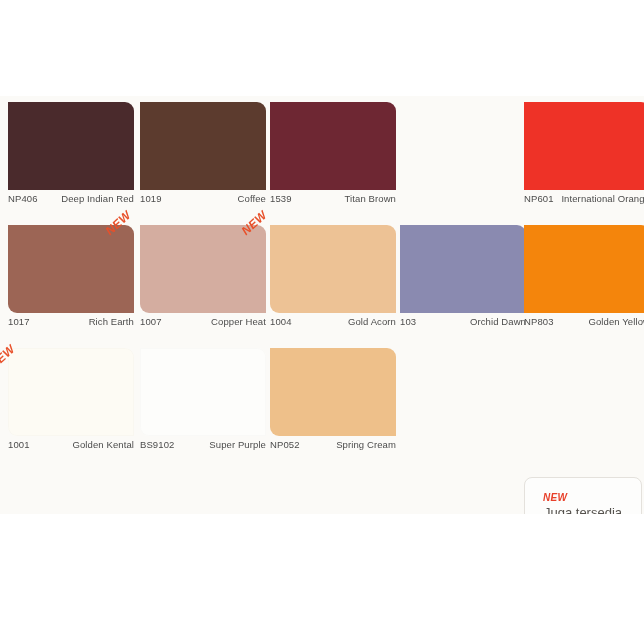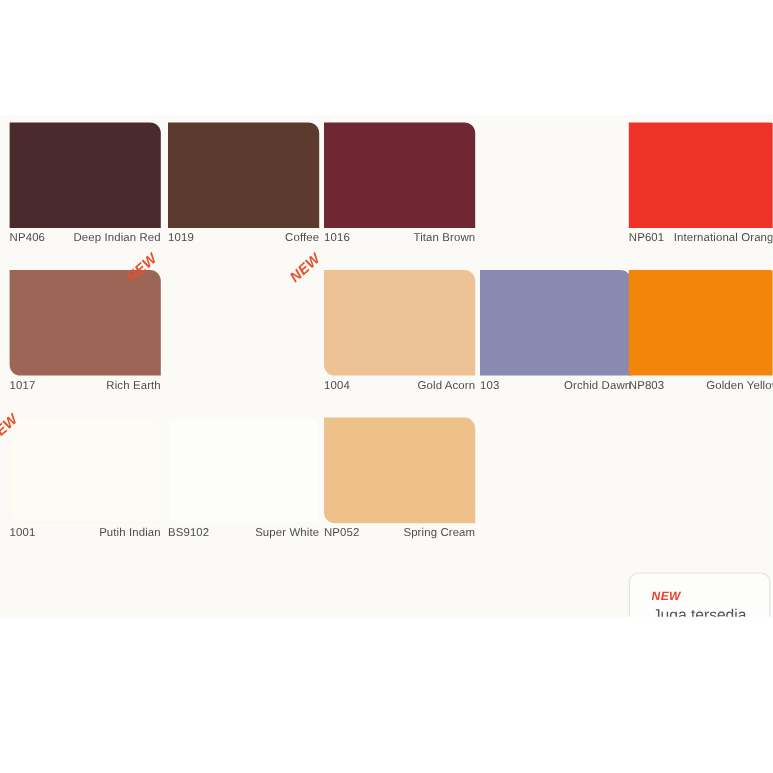--- a/index.html
+++ b/index.html
@@ -166,41 +166,48 @@
         <div class="cell c1">
           <div class="swatch" id="sw-0-1" style="background: rgb(92, 59, 46);"></div>
           <div class="labels">
             <span class="code">1019</span>
             <span class="name">Coffee</span>
           </div>
         </div>
         <div class="cell c2">
           <div class="swatch" id="sw-0-2" style="background: rgb(110, 39, 51);"></div>
           <div class="labels">
-            <span class="code">1016</span>
+            <span class="code">1539</span>
             <span class="name">Titan Brown</span>
           </div>
         </div>
         <div class="cell c4">
           <div class="swatch" id="sw-0-4" style="background: rgb(238, 50, 39);"></div>
           <div class="labels">
             <span class="code">NP601</span>
             <span class="name">International Orange</span>
           </div>
         </div>
       </div>
 
       <div class="row">
         <div class="cell c0">
           <div class="swatch br" id="sw-1-0" style="background: rgb(156, 101, 85);"></div>
           <div class="labels">
             <span class="code">1017</span>
             <span class="name">Rich Earth</span>
           </div>
         </div>
+        <div class="cell c1">
+          <div class="swatch br" id="sw-1-1" style="background: rgb(212, 173, 160);"></div>
+          <div class="labels">
+            <span class="code">1007</span>
+            <span class="name">Copper Heat</span>
+          </div>
+        </div>
         <div class="cell c2">
           <div class="swatch br" id="sw-1-2" style="background: rgb(237, 194, 149);"></div>
           <div class="labels">
             <span class="code">1004</span>
             <span class="name">Gold Acorn</span>
           </div>
         </div>
         <div class="cell c3">
           <div class="swatch" id="sw-1-3" style="background: rgb(138, 138, 176);"></div>
           <div class="labels">
@@ -215,28 +222,28 @@
             <span class="name">Golden Yellow</span>
           </div>
         </div>
       </div>
 
       <div class="row">
         <div class="cell c0">
           <div class="swatch br" id="sw-2-0" style="background: rgb(253, 251, 244); box-shadow: rgba(0, 0, 0, 0.016) 0px 0px 0px 1px inset;"></div>
           <div class="labels">
             <span class="code">1001</span>
-            <span class="name">Putih Indian</span>
+            <span class="name">Golden Kental</span>
           </div>
         </div>
         <div class="cell c1">
           <div class="swatch br" id="sw-2-1" style="background: rgb(253, 253, 251); box-shadow: rgba(0, 0, 0, 0.016) 0px 0px 0px 1px inset;"></div>
           <div class="labels">
             <span class="code">BS9102</span>
-            <span class="name">Super White</span>
+            <span class="name">Super Purple</span>
           </div>
         </div>
         <div class="cell c2">
           <div class="swatch br" id="sw-2-2" style="background: rgb(238, 192, 138);"></div>
           <div class="labels">
             <span class="code">NP052</span>
             <span class="name">Spring Cream</span>
           </div>
         </div>
       </div>

